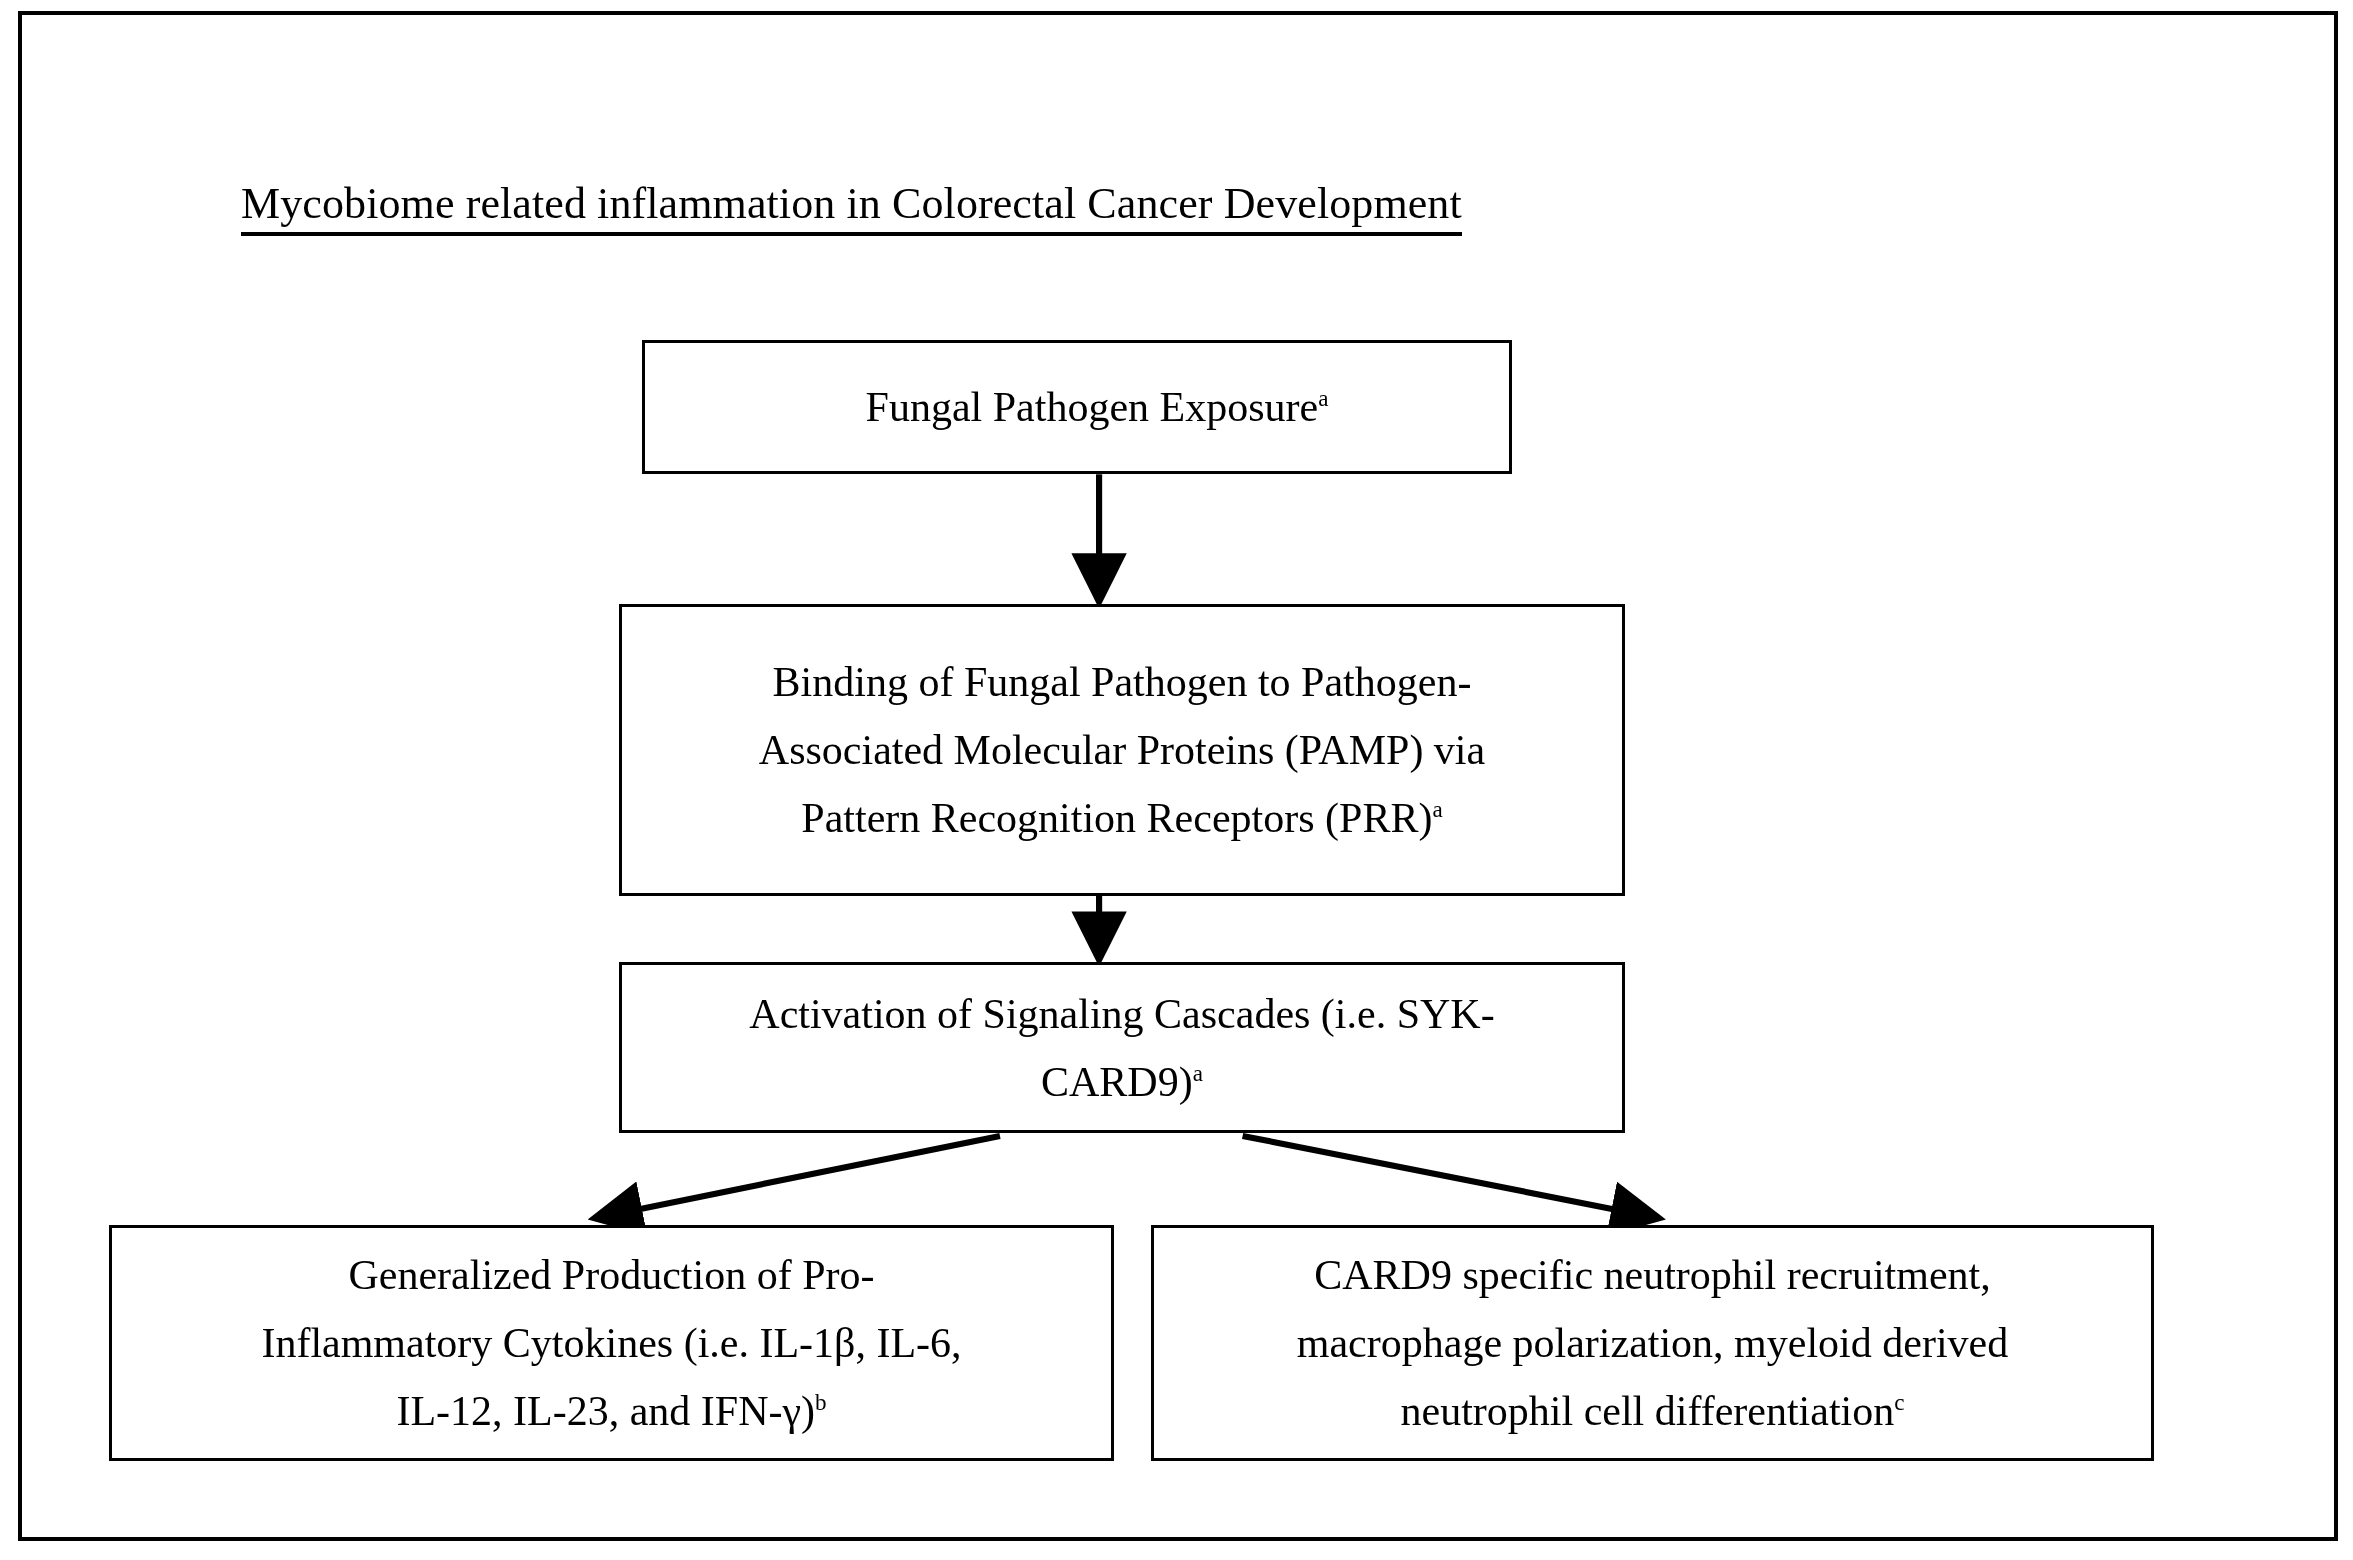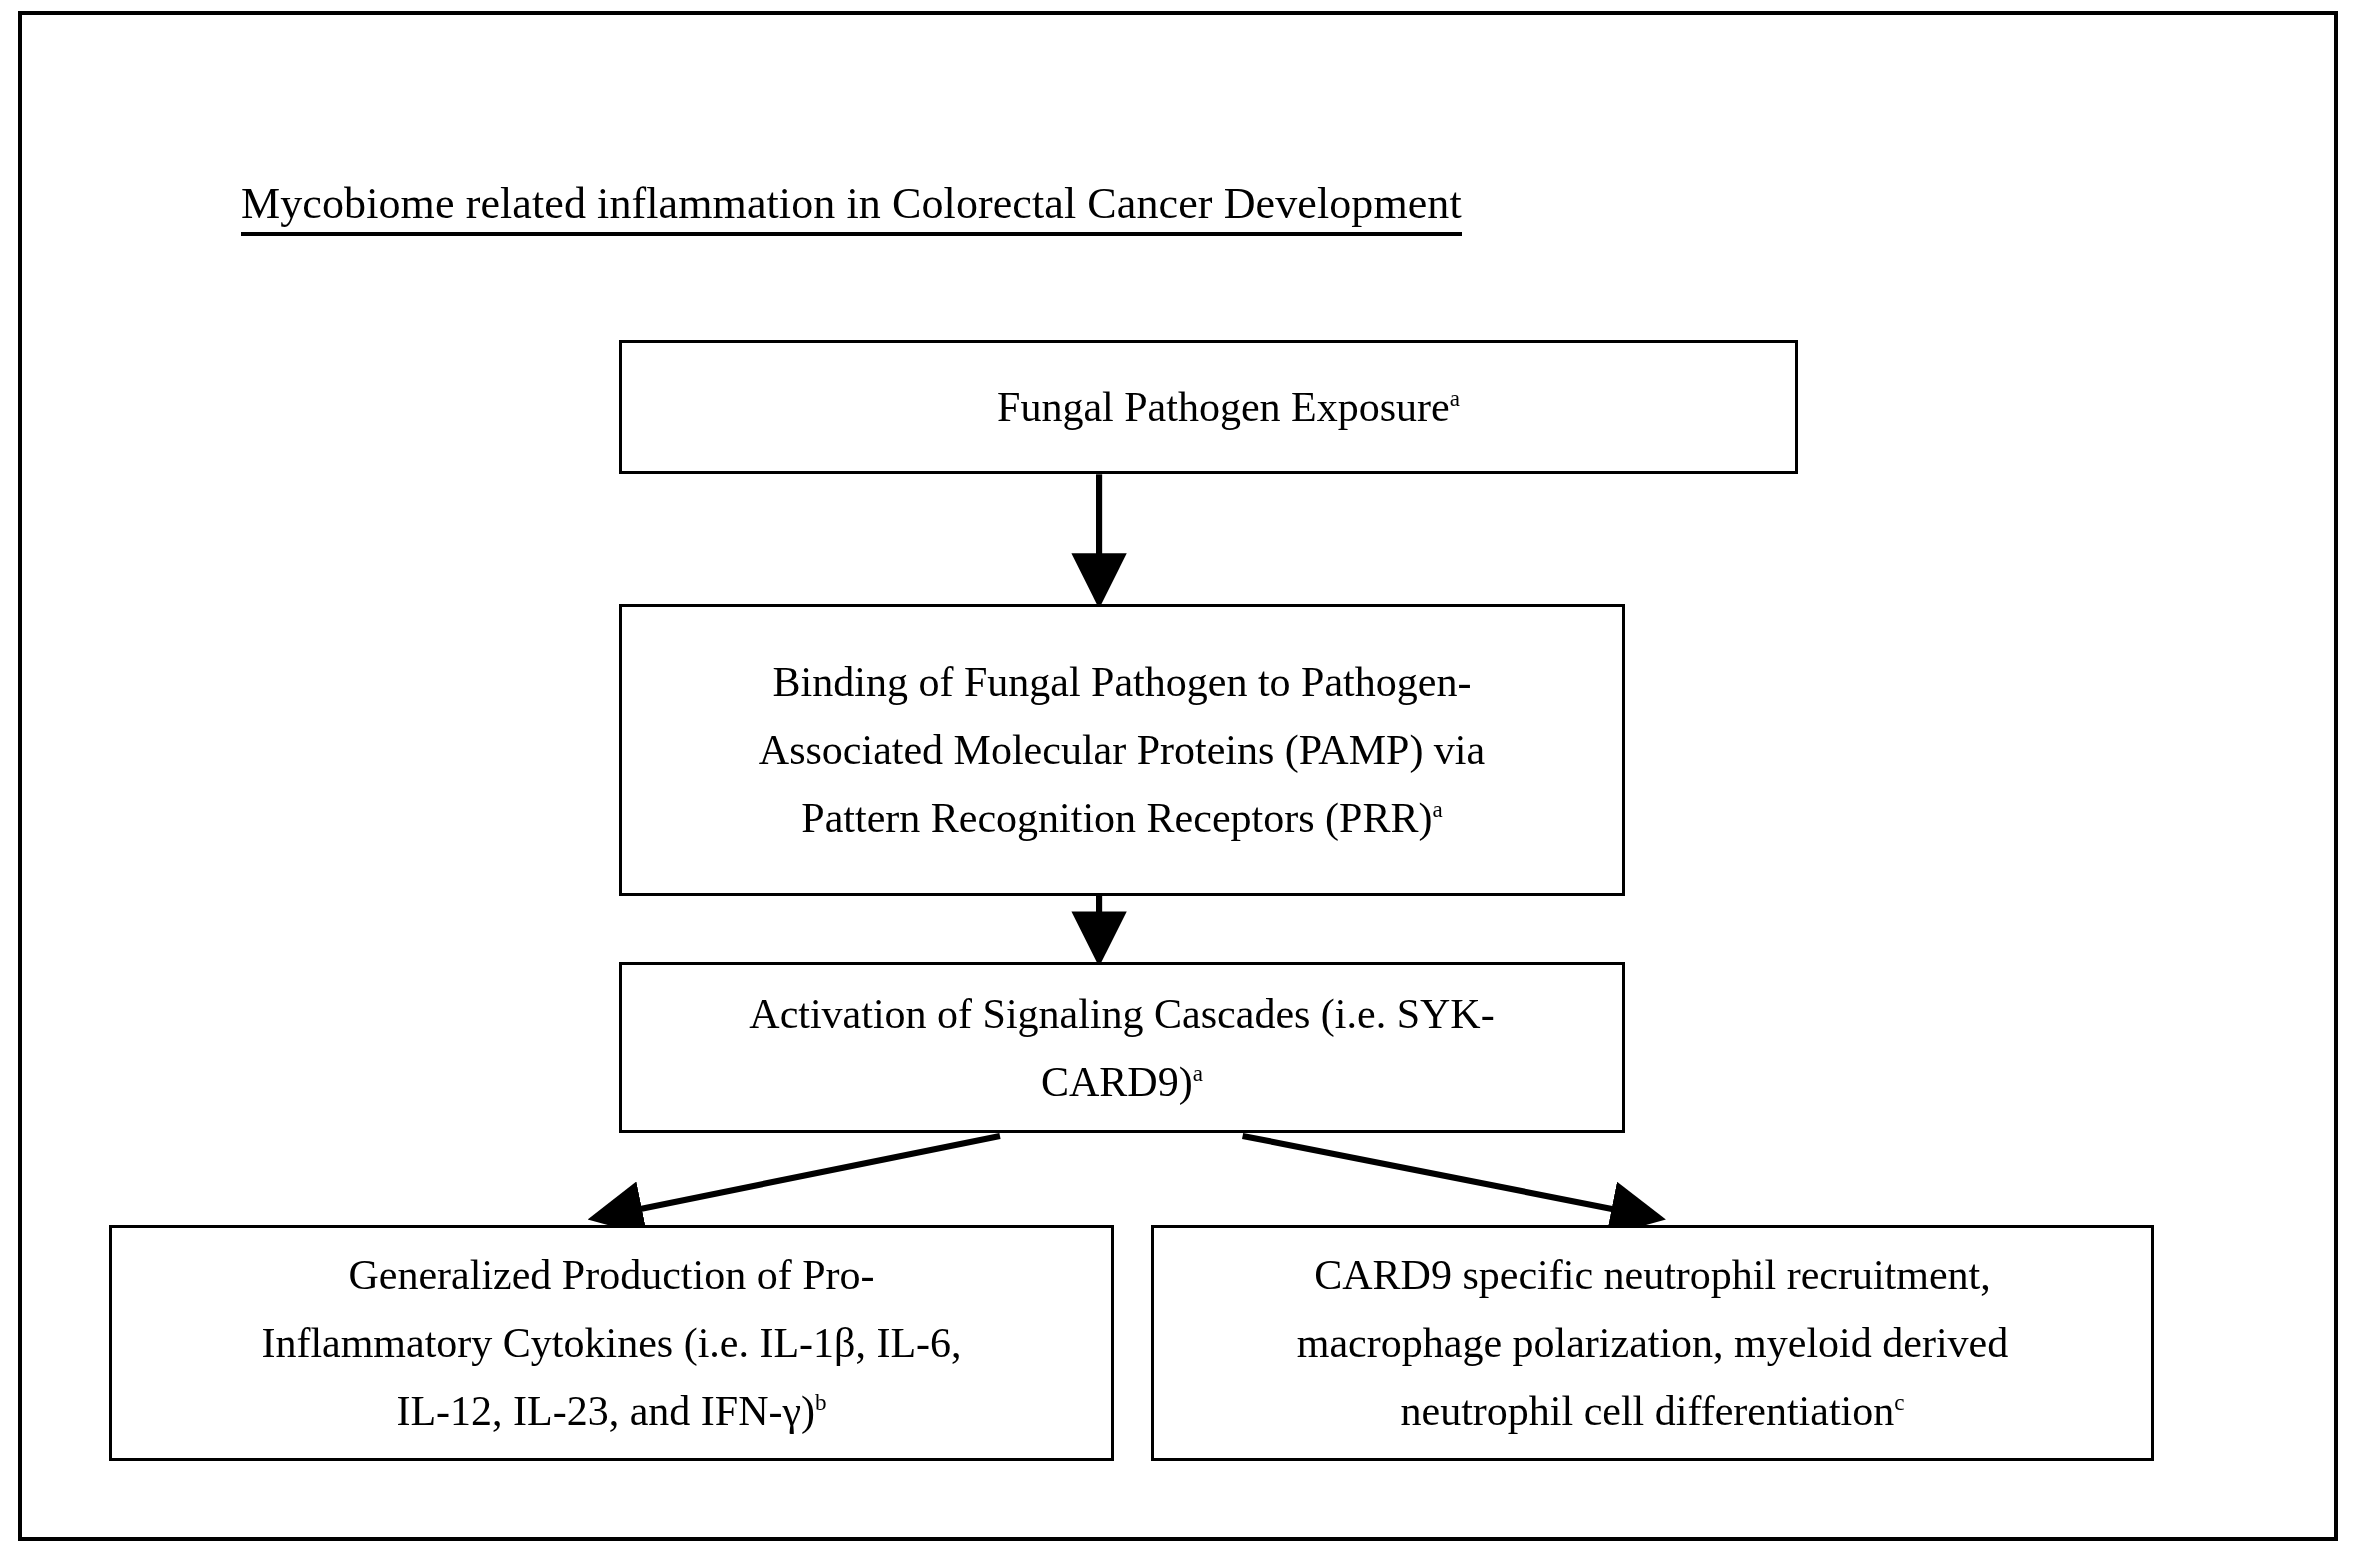--- a/index.html
+++ b/index.html
@@ -71,21 +71,21 @@
   .flow-box .box-text .ln {
     display: block;
     white-space: nowrap;
   }
   sup.note {
     font-size: 0.55em;
     vertical-align: super;
     line-height: 0;
   }
 
-  #box-exposure        { left: 619px;  top: 340px;  width: 1179px; height: 134px; padding-left: 40px; }
+  #box-exposure        { left: 642px;  top: 340px;  width: 870px; height: 134px; padding-left: 40px; }
   #box-binding         { left: 619px;  top: 604px;  width: 1006px; height: 292px; }
   #box-cascades        { left: 619px;  top: 962px; width: 1006px; height: 171px; }
   #box-cytokines       { left: 99px;  top: 1225px; width: 1005px; height: 236px; margin-left: 10px; }
   #box-card9-effects   { left: 1151px; top: 1225px; width: 1003px; height: 236px; }
 
   
   #connectors {
     position: absolute;
     left: 0;
     top: 0;

